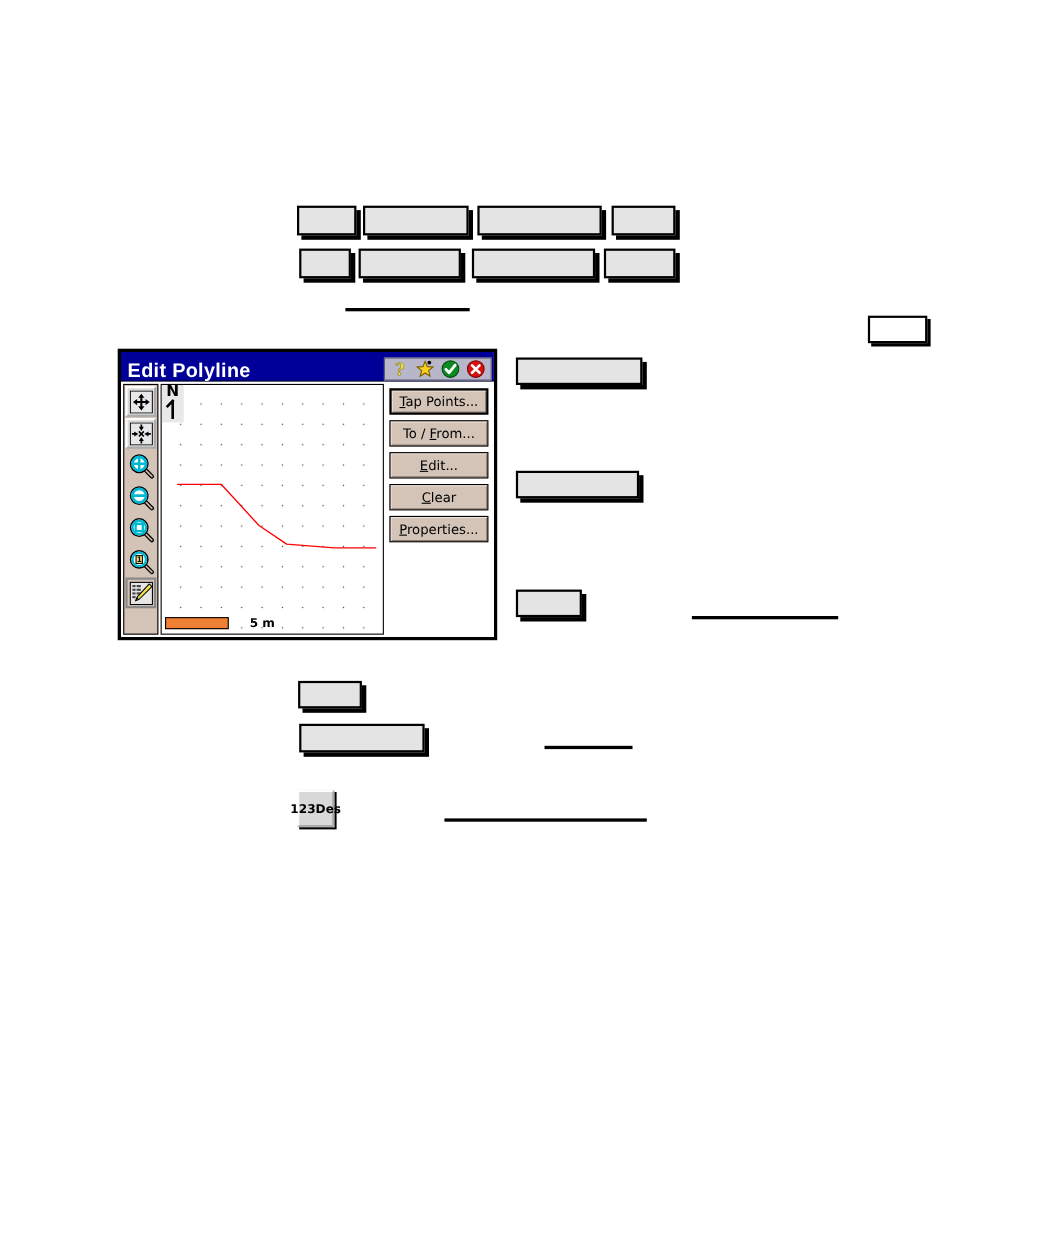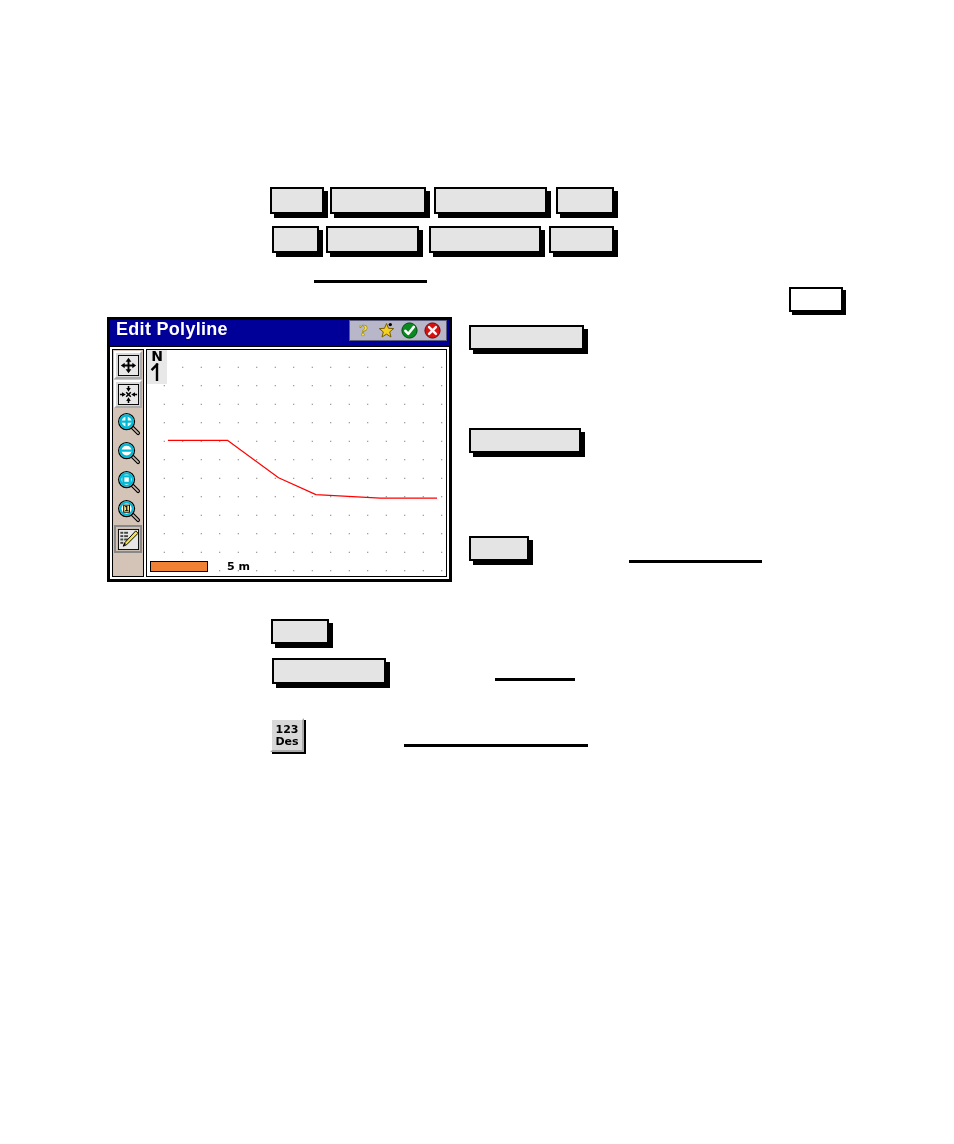--- a/index.html
+++ b/index.html
@@ -44,21 +44,21 @@
     background: #ffffff;
     border: 3px solid #000000;
     box-sizing: border-box;
   }
 
   #title-bar {
     height: 27px;
     background: #000099;
     border-bottom: 1px solid #000000;
     display: flex;
-    align-items: flex-start;
+    align-items: flex-end;
     justify-content: space-between;
     padding: 0 2px 0 6px;
     box-sizing: border-box;
   }
   #title-text {
     color: #ffffff;
     font-size: 18px;
     font-weight: bold;
     letter-spacing: 0.3px;
     line-height: 1;
@@ -224,21 +224,21 @@
     position: absolute;
     left: 270px;
     top: 718px;
     width: 34px;
     height: 34px;
     background: #d8d8d8;
     border: 2px outset #ffffff;
     box-shadow: 2px 2px 0 #000000;
     box-sizing: border-box;
     display: flex;
-    flex-direction: column;
+    flex-direction: row;
     align-items: center;
     justify-content: center;
     font-family: "DejaVu Sans", sans-serif;
     line-height: 1;
   }
   #des-icon .des-top {
     font-size: 11px;
     font-weight: bold;
     color: #000000;
   }
@@ -406,19 +406,42 @@
           <path d="M8 1.5 L8 17 M8 1.5 L3.4 6.2" stroke="#000000" stroke-width="2.4" fill="none" stroke-linecap="square"></path>
         </svg>
       </div>
 
       <div id="scale-bar-wrap">
         <div id="scale-bar" style="background: rgb(240, 128, 51);"></div>
         <span id="scale-label">5 m</span>
       </div>
     </div>
 
+    <div id="action-buttons">
+
+      <div class="dlg-btn default">
+        <span><u>T</u>ap Points...</span>
+      </div>
+
+      <div class="dlg-btn">
+        <span>To / <u>F</u>rom...</span>
+      </div>
+
+      <div class="dlg-btn">
+        <span><u>E</u>dit...</span>
+      </div>
+
+      <div class="dlg-btn">
+        <span><u>C</u>lear</span>
+      </div>
+
+      <div class="dlg-btn">
+        <span><u>P</u>roperties...</span>
+      </div>
+
+    </div>
   </div>
 </div>
 
 <div id="des-icon">
   <span class="des-top">123</span>
   <span class="des-bot">Des</span>
 </div>
 
 </body></html>

